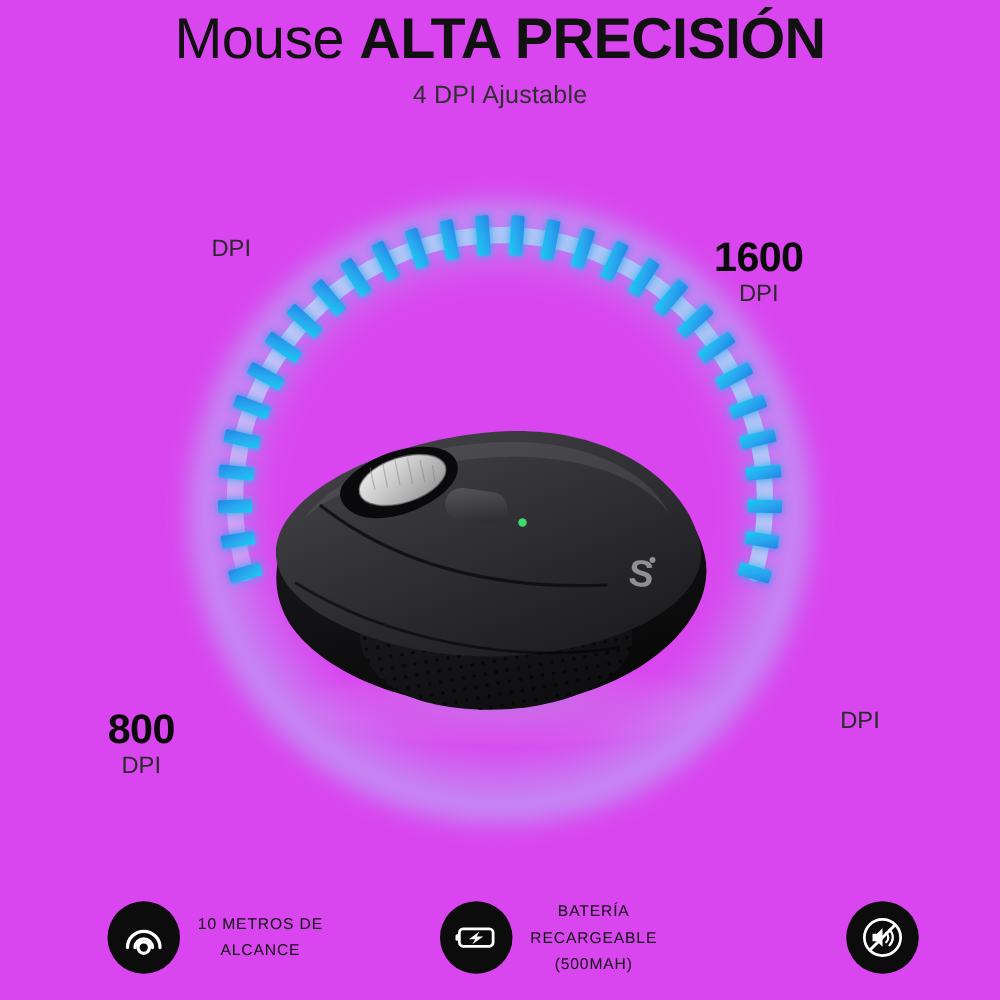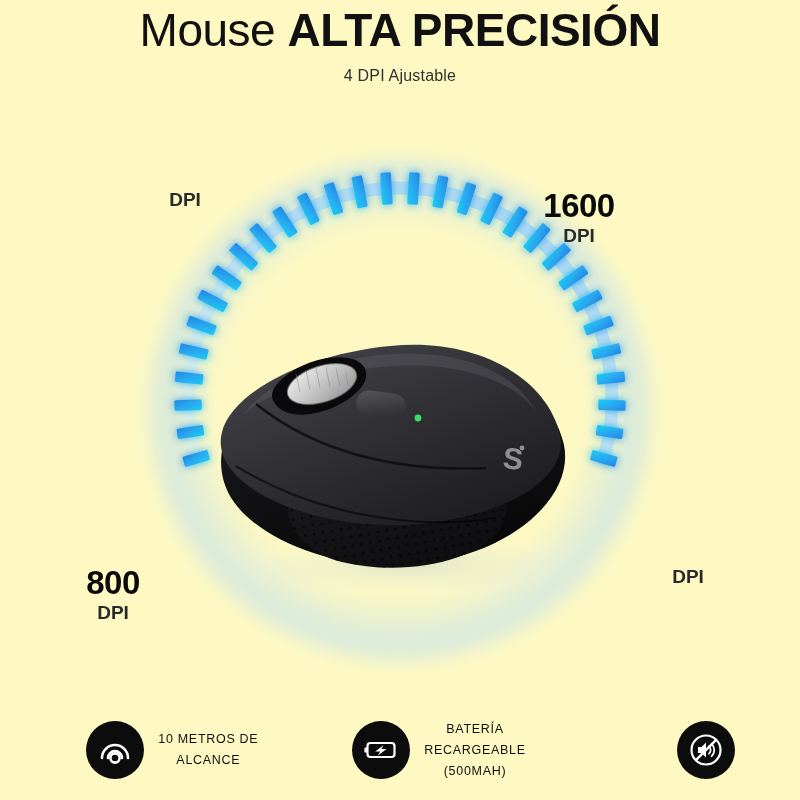--- a/index.html
+++ b/index.html
@@ -9,21 +9,21 @@
     height: 800px;
     background: #ffffff;
     font-family: "Liberation Sans", sans-serif;
     overflow: hidden;
   }
 
   #page {
     position: relative;
     width: 800px;
     height: 800px;
-    background: #fef9c3;
+    background: #d946ef;
   }
 
   
   .header {
     position: absolute;
     top: 0; left: 0;
     width: 800px;
     text-align: center;
   }
   .title {
@@ -31,21 +31,21 @@
     font-size: 46px;
     line-height: 56px;
     letter-spacing: -0.5px;
     color: #111111;
     white-space: nowrap;
   }
   .title .light { font-weight: 300; }
   .title .bold  { font-weight: 700; }
   .subtitle {
     margin-top: 6px;
-    font-size: 16px;
+    font-size: 20px;
     line-height: 24px;
     font-weight: 400;
     color: #303030;
     letter-spacing: 0.2px;
   }
 
   
   .stage {
     position: absolute;
     left: 0;
@@ -97,26 +97,26 @@
     font-size: 33px;
     line-height: 36px;
     font-weight: 700;
     color: #0a0a0a;
     letter-spacing: -0.5px;
   }
   .dpi-label .unit {
     display: block;
     font-size: 19px;
     line-height: 24px;
-    font-weight: 700;
+    font-weight: 400;
     color: #2a2a2a;
   }
   #dpi-0 { left: 58px;  top: 465px; width: 110px; }   
   #dpi-1 { left: 130px; top: 88px;  width: 110px; }   
-  #dpi-2 { left: 524px; top: 88px;  width: 110px; }   
+  #dpi-2 { left: 552px; top: 88px;  width: 110px; }   
   #dpi-3 { left: 628px; top: 465px; width: 120px; }   
 
   
   .features {
     position: absolute;
     left: 0;
     top: 700px;
     width: 800px;
     height: 100px;
     display: flex;

